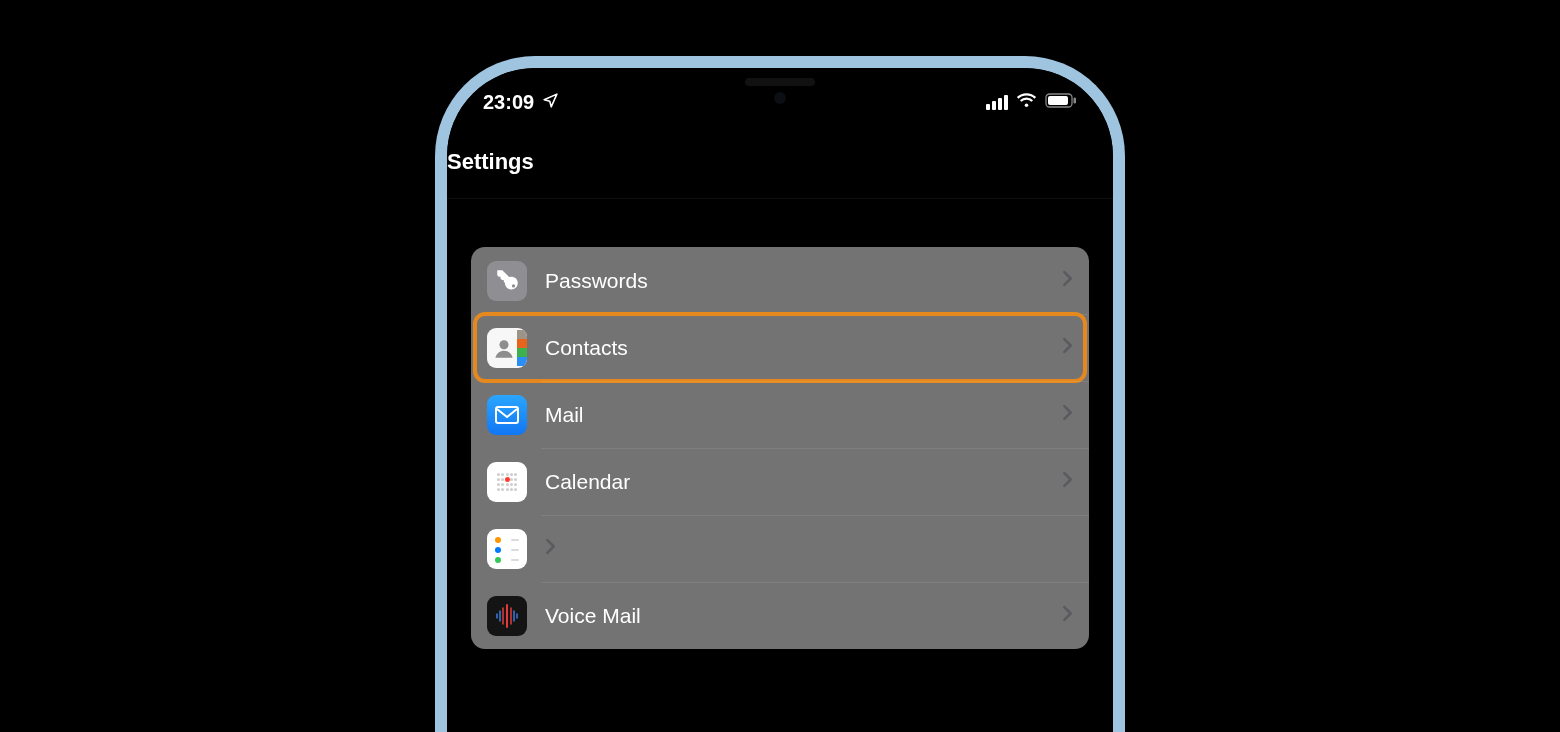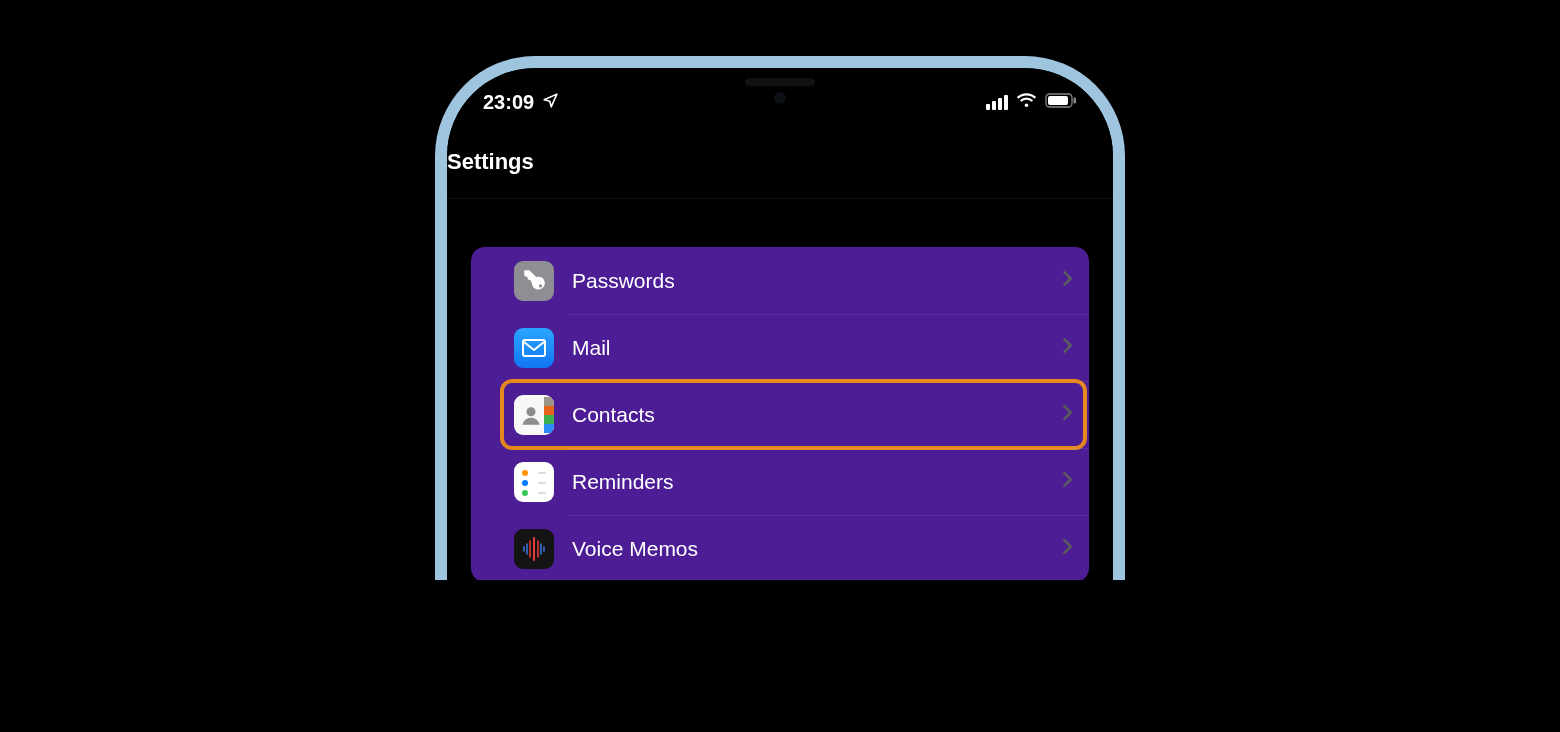--- a/index.html
+++ b/index.html
@@ -12,21 +12,21 @@
     display: flex;
     align-items: flex-start;
     justify-content: center;
   }
 
   
   .phone-frame {
     position: relative;
     margin-top: 56px;
     width: 690px;
-    height: 524px;
+    height: 676px;
     background: #000;
     border: 12px solid #9fc4df;
     border-bottom: none;
     border-radius: 100px 100px 0 0;
     overflow: hidden;
     box-shadow: inset 0 0 0 4px #0a0f14;
   }
   .phone-inner {
     position: absolute;
     inset: 0;
@@ -133,24 +133,23 @@
   .nav-sep {
     height: 0;
     border-bottom: 1px solid rgba(255,255,255,0.06);
   }
 
   
   .content {
     padding: 48px 24px 0 24px;
   }
   .group {
-    background: #4c1d95;
+    background: #737373;
     border-radius: 14px;
     overflow: hidden;
-    padding-left: 27px;
   }
   .row {
     position: relative;
     display: flex;
     align-items: center;
     height: 67px;
     padding: 0 16px;
   }
   .row + .row::before {
     content: '';
@@ -317,35 +316,20 @@
             </svg>
           </div>
           <div class="row-label">Passwords</div>
           <span class="chev">
             <svg width="11" height="17" viewBox="0 0 10 16" fill="none" stroke="currentColor" stroke-width="2.4" stroke-linecap="round" stroke-linejoin="round">
                 <path d="M2 2l6 6-6 6"></path>
               </svg>
           </span>
         </div>
 
-        <div class="row">
-          <div class="row-icon ic-mail">
-            <svg width="26" height="20" viewBox="0 0 26 20" fill="none" stroke="#fff" stroke-width="2" stroke-linejoin="round">
-              <rect x="2" y="2" width="22" height="16" rx="2"></rect>
-              <path d="M3 4l10 8 10-8"></path>
-            </svg>
-          </div>
-          <div class="row-label">Mail</div>
-          <span class="chev">
-            <svg width="11" height="17" viewBox="0 0 10 16" fill="none" stroke="currentColor" stroke-width="2.4" stroke-linecap="round" stroke-linejoin="round">
-                <path d="M2 2l6 6-6 6"></path>
-              </svg>
-          </span>
-        </div>
-
         <div class="row" style="position:relative">
           <div class="row-icon ic-contacts">
             <svg width="26" height="26" viewBox="0 0 24 24" fill="#8d8d8d" style="position:relative;left:-3px">
               <circle cx="12" cy="9" r="4.2"></circle>
               <path d="M4 21c1-4.3 4.5-6.5 8-6.5s7 2.2 8 6.5Z"></path>
             </svg>
             <div class="tabs">
                 <span></span>
                 <span></span>
                 <span></span>
@@ -354,34 +338,80 @@
           </div>
           <div class="row-label">Contacts</div>
           <span class="chev">
             <svg width="11" height="17" viewBox="0 0 10 16" fill="none" stroke="currentColor" stroke-width="2.4" stroke-linecap="round" stroke-linejoin="round">
                 <path d="M2 2l6 6-6 6"></path>
               </svg>
           </span>
           <div class="highlight"></div>
         </div>
 
+        <div class="row">
+          <div class="row-icon ic-mail">
+            <svg width="26" height="20" viewBox="0 0 26 20" fill="none" stroke="#fff" stroke-width="2" stroke-linejoin="round">
+              <rect x="2" y="2" width="22" height="16" rx="2"></rect>
+              <path d="M3 4l10 8 10-8"></path>
+            </svg>
+          </div>
+          <div class="row-label">Mail</div>
+          <span class="chev">
+            <svg width="11" height="17" viewBox="0 0 10 16" fill="none" stroke="currentColor" stroke-width="2.4" stroke-linecap="round" stroke-linejoin="round">
+                <path d="M2 2l6 6-6 6"></path>
+              </svg>
+          </span>
+        </div>
+
+        <div class="row">
+          <div class="row-icon ic-calendar">
+            <div class="cal-grid">
+              <i></i>
+                <i></i>
+                <i></i>
+                <i></i>
+                <i></i>
+              <i></i>
+                <i></i>
+                <i class="today"></i>
+                <i></i>
+                <i></i>
+              <i></i>
+                <i></i>
+                <i></i>
+                <i></i>
+                <i></i>
+              <i></i>
+                <i></i>
+                <i></i>
+                <i></i>
+                <i></i>
+            </div>
+          </div>
+          <div class="row-label">Calendar</div>
+          <span class="chev">
+            <svg width="11" height="17" viewBox="0 0 10 16" fill="none" stroke="currentColor" stroke-width="2.4" stroke-linecap="round" stroke-linejoin="round">
+                <path d="M2 2l6 6-6 6"></path>
+              </svg>
+          </span>
+        </div>
 
 
         <div class="row">
           <div class="row-icon ic-reminders">
             <div class="rem-dots">
               <span class="d d1"></span>
                 <span class="l"></span>
               <span class="d d2"></span>
                 <span class="l"></span>
               <span class="d d3"></span>
                 <span class="l"></span>
             </div>
           </div>
-          <div class="row-label">Reminders</div>
           <span class="chev">
             <svg width="11" height="17" viewBox="0 0 10 16" fill="none" stroke="currentColor" stroke-width="2.4" stroke-linecap="round" stroke-linejoin="round">
                 <path d="M2 2l6 6-6 6"></path>
               </svg>
           </span>
         </div>
 
         <div class="row">
           <div class="row-icon ic-voice">
             <svg width="32" height="32" viewBox="0 0 32 32">
@@ -389,21 +419,21 @@
                 <line x1="6" y1="14" x2="6" y2="18" stroke="#3b7bdc" stroke-width="1.5"></line>
                 <line x1="9" y1="11" x2="9" y2="21" stroke="#3b7bdc" stroke-width="1.5"></line>
                 <line x1="12" y1="8" x2="12" y2="24" stroke="#e63b3b" stroke-width="1.5"></line>
                 <line x1="16" y1="5" x2="16" y2="27" stroke="#e63b3b" stroke-width="2"></line>
                 <line x1="20" y1="8" x2="20" y2="24" stroke="#e63b3b" stroke-width="1.5"></line>
                 <line x1="23" y1="11" x2="23" y2="21" stroke="#3b7bdc" stroke-width="1.5"></line>
                 <line x1="26" y1="14" x2="26" y2="18" stroke="#3b7bdc" stroke-width="1.5"></line>
               </g>
             </svg>
           </div>
-          <div class="row-label">Voice Memos</div>
+          <div class="row-label">Voice Mail</div>
           <span class="chev">
             <svg width="11" height="17" viewBox="0 0 10 16" fill="none" stroke="currentColor" stroke-width="2.4" stroke-linecap="round" stroke-linejoin="round">
                 <path d="M2 2l6 6-6 6"></path>
               </svg>
           </span>
         </div>
 
       </div>
     </div>
 

